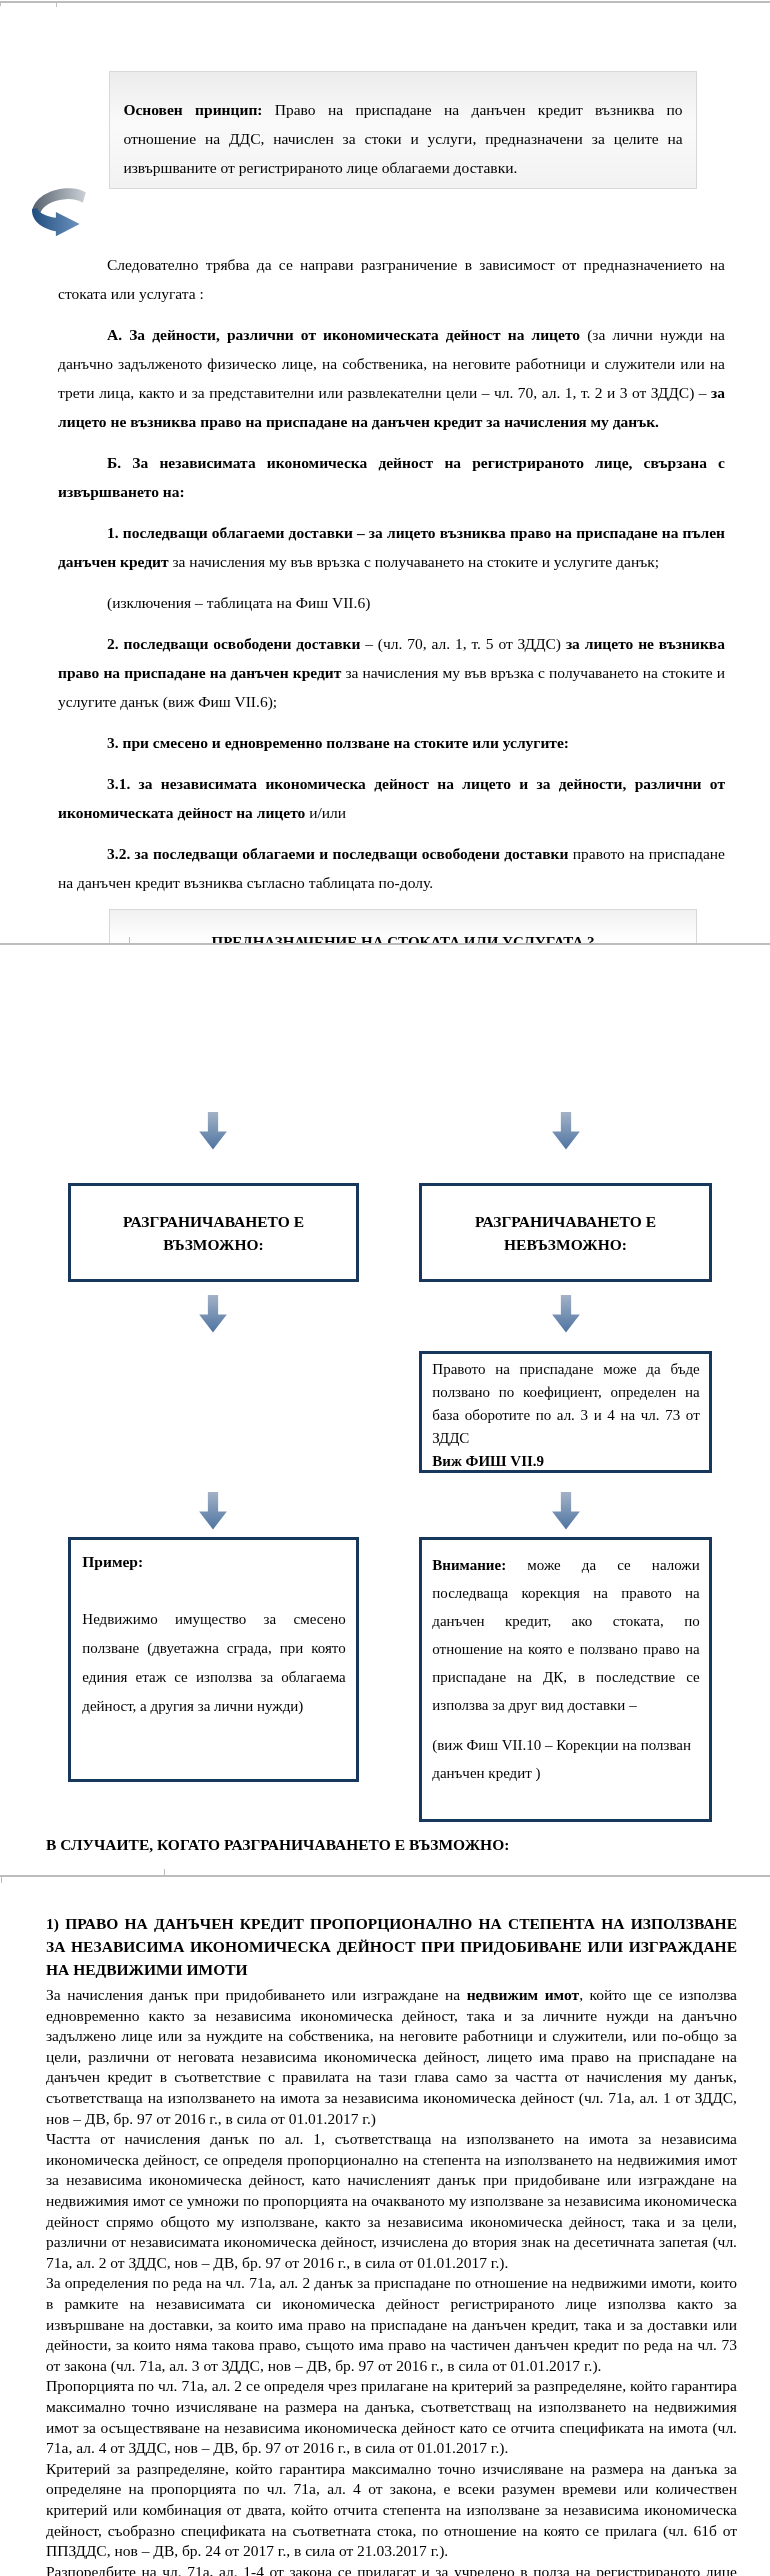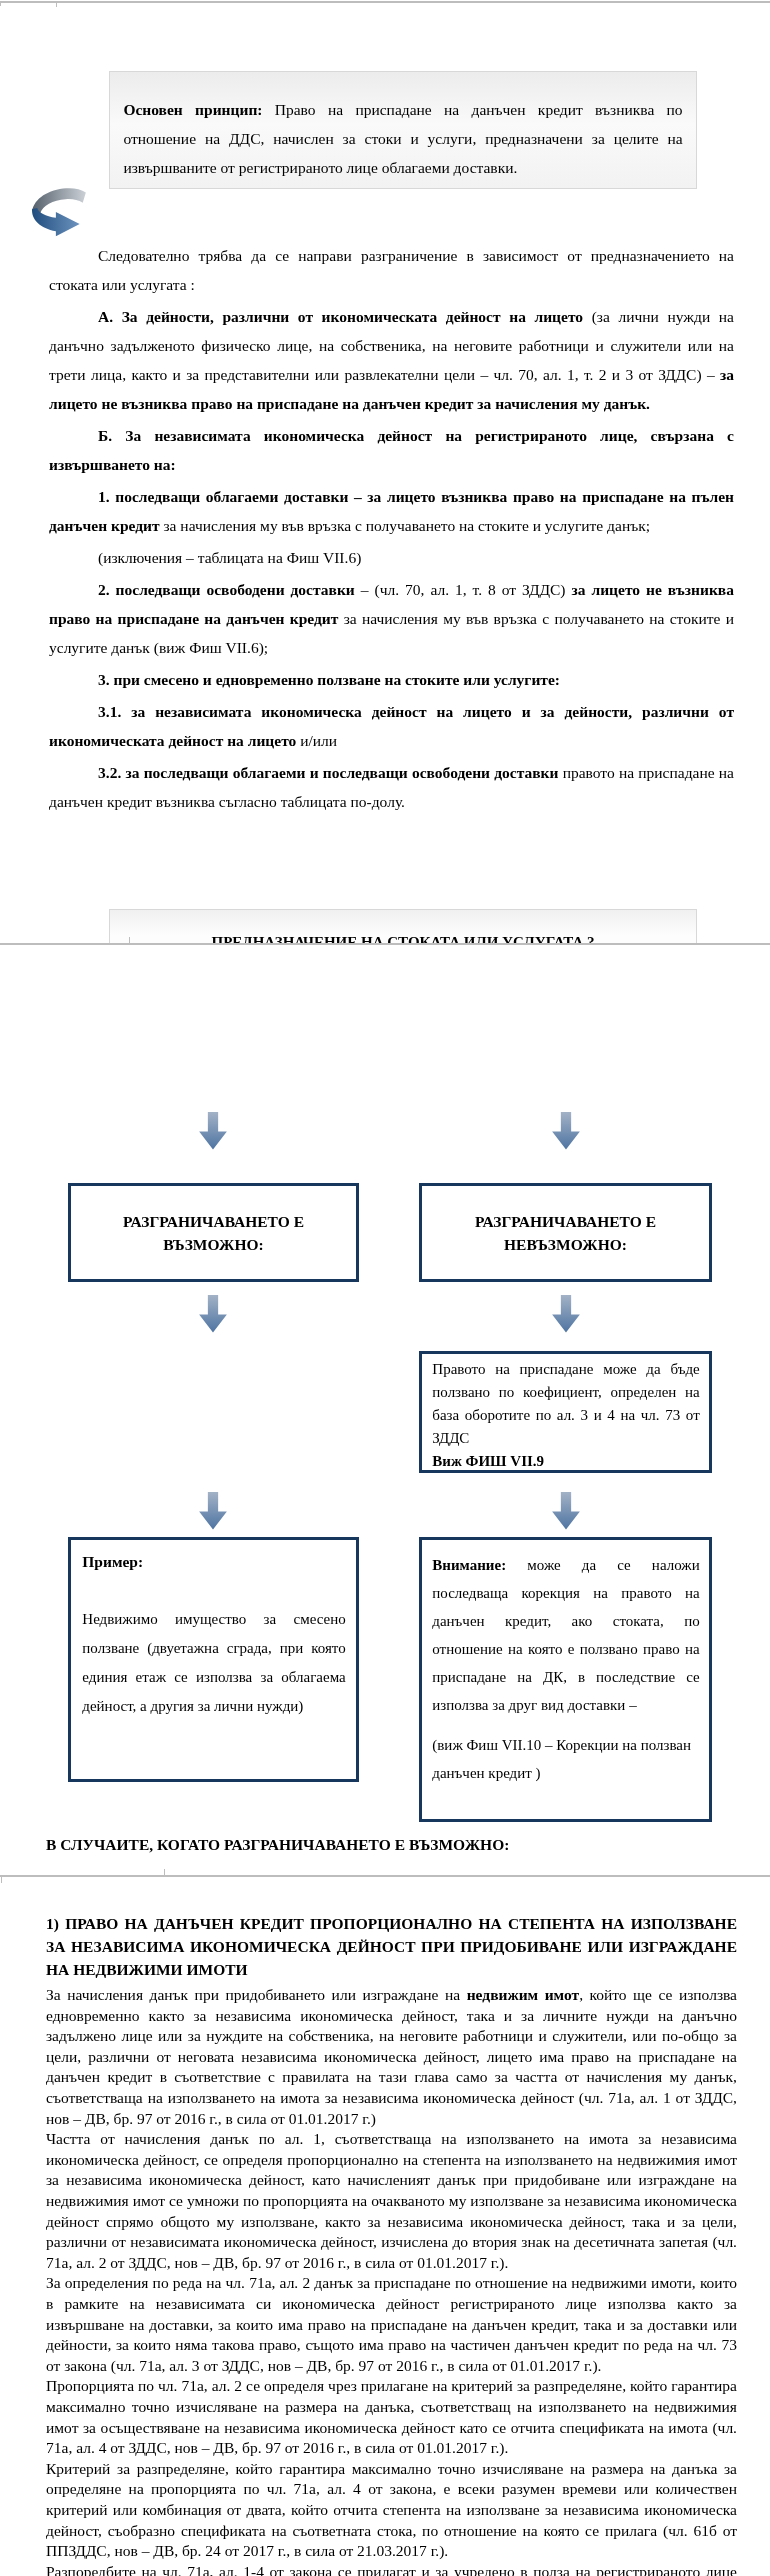--- a/index.html
+++ b/index.html
@@ -9,21 +9,21 @@
   .hrule{position:absolute;left:0;width:771px;height:1.5px;background:#bdbdbd;}
   .tick{position:absolute;width:1px;background:#bdbdbd;}
   
   .principle-box{position:absolute;left:109px;top:71px;width:588px;height:118px;box-sizing:border-box;
       border:1.5px solid #d8d8d8;background:linear-gradient(180deg,#ececec 0%,#fafafa 45%,#f2f2f2 100%);}
   .principle-text{margin:23px 13.4px 0 13.4px;font-size:15.5px;line-height:29px;text-align:justify;}
   
   .curved-arrow{position:absolute;left:29px;top:183px;}
   
   .intro{position:absolute;left:46px;top:238px;width:691px;}
-  .intro p{margin:3px;text-indent:49px;font-size:15.5px;line-height:29px;text-align:justify;}
+  .intro p{margin:12px;text-indent:49px;font-size:15.5px;line-height:29px;text-align:justify;}
   
   .clipbox{position:absolute;left:109px;top:909px;width:588px;height:35px;box-sizing:border-box;overflow:hidden;
       border:1.5px solid #d8d8d8;border-bottom:none;background:linear-gradient(180deg,#f0f0f0 0%,#fdfdfd 75%);}
   .clipbox .cliptitle{position:absolute;left:0;right:0;top:24px;text-align:center;font-weight:bold;
       font-size:15px;white-space:nowrap;}
   
   .fc-box{position:absolute;border:3.6px solid #17375c;background:#fff;box-sizing:border-box;overflow:hidden;}
   .fc-title{display:flex;align-items:center;justify-content:center;height:100%;text-align:center;
       font-weight:bold;font-size:15.5px;line-height:23px;padding:0 30px;}
   .fc-text{font-size:15px;line-height:23px;text-align:justify;}
@@ -76,21 +76,21 @@
     <path d="M6,54 C10,30 38,12 72,10 C87,9 101,12 110,18 L104,38 C95,32 83,30 71,31 C46,33 26,43 22,58 Z" fill="url(#curveGray)"></path>
     <path d="M6,50 C4,70 22,88 52,93 L52,103 L98,79 L52,56 L52,67 C32,64 18,57 16,48 Z" fill="url(#curveBlue)"></path>
   </svg>
 
   <div class="intro">
       <p><span>Следователно трябва да се направи разграничение в зависимост от предназначението на стоката или услугата :</span></p>
       <p><b>А. За дейности, различни от икономическата дейност на лицето </b><span>(за лични нужди на данъчно задълженото физическо лице, на собственика, на неговите работници и служители или на трети лица, както и за представителни или развлекателни цели – чл. 70, ал. 1, т. 2 и 3 от ЗДДС) – </span><b>за лицето не възниква право на приспадане на данъчен кредит за начисления му данък.</b></p>
       <p><b>Б. За независимата икономическа дейност на регистрираното лице, свързана с извършването на:</b></p>
       <p><b>1. последващи облагаеми доставки – за лицето възниква право на приспадане на пълен данъчен кредит </b><span>за начисления му във връзка с получаването на стоките и услугите данък;</span></p>
       <p><span>(изключения – таблицата на Фиш VII.6)</span></p>
-      <p><b>2. последващи освободени доставки </b><span>– (чл. 70, ал. 1, т. 8 от ЗДДС) </span><b>за лицето не възниква право на приспадане на данъчен кредит </b><span>за начисления му във връзка с получаването на стоките и услугите данък (виж Фиш VII.6);</span></p>
+      <p><b>2. последващи освободени доставки </b><span>– (чл. 70, ал. 1, т. 5 от ЗДДС) </span><b>за лицето не възниква право на приспадане на данъчен кредит </b><span>за начисления му във връзка с получаването на стоките и услугите данък (виж Фиш VII.6);</span></p>
       <p><b>3. при смесено и едновременно ползване на стоките или услугите:</b></p>
       <p><b>3.1. за независимата икономическа дейност на лицето и за дейности, различни от икономическата дейност на лицето </b><span>и/или</span></p>
       <p><b>3.2. за последващи облагаеми и последващи освободени доставки </b><span>правото на приспадане на данъчен кредит възниква съгласно таблицата по-долу.</span></p>
     </div>
 
   <div class="clipbox">
     <div class="cliptitle">ПРЕДНАЗНАЧЕНИЕ НА СТОКАТА ИЛИ УСЛУГАТА ?</div>
   </div>
   <div class="hrule" style="top:943px"></div>
   <div class="tick" style="left:129px;top:937px;height:6.2px"></div>

